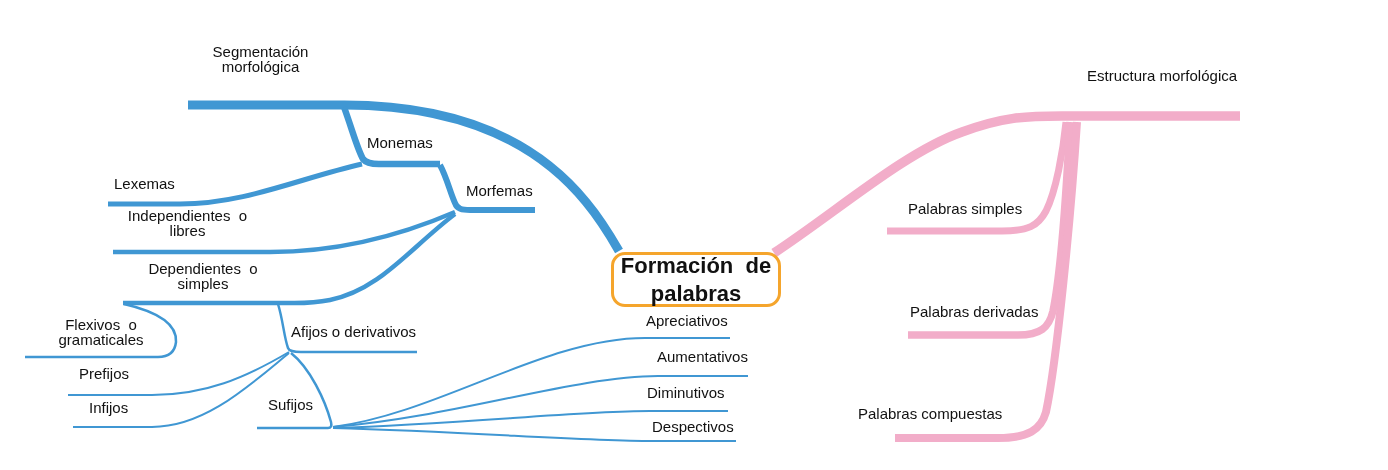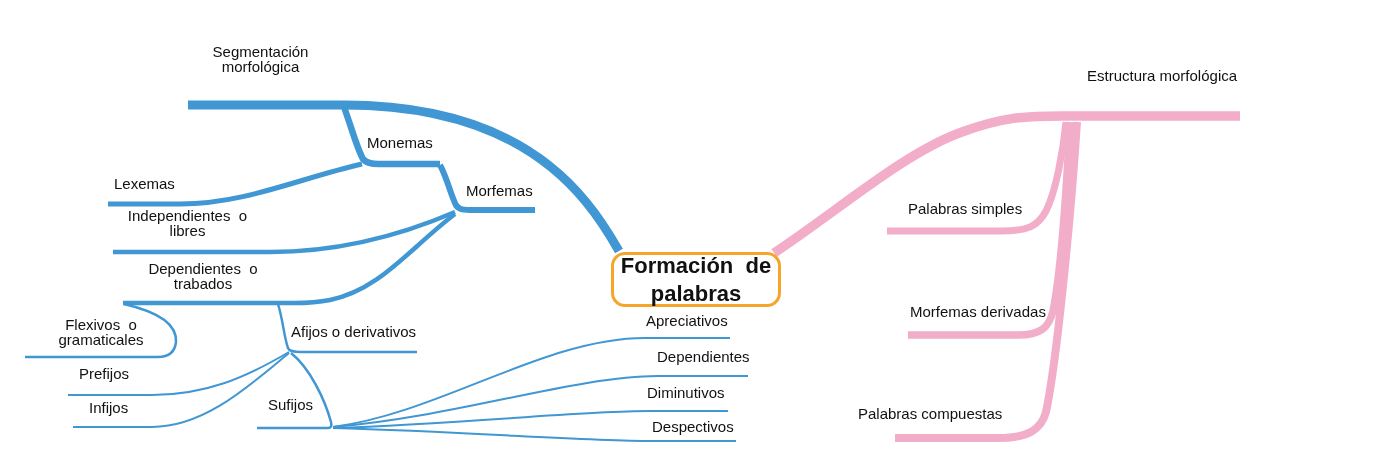--- a/index.html
+++ b/index.html
@@ -93,45 +93,45 @@
   <div class="node-label" style="left:367px; top:135px;">Monemas</div>
 
   <div class="node-label" style="left:114px; top:176px;">Lexemas</div>
 
   <div class="node-label" style="left:466px; top:183px;">Morfemas</div>
 
   <div class="node-label multiline" style="left:110px; top:208px; width:155px;">Independientes  o
 libres</div>
 
   <div class="node-label multiline" style="left:127px; top:261px; width:152px;">Dependientes  o
-trabados</div>
+simples</div>
 
   <div class="node-label multiline" style="left:25px; top:317px; width:152px;">Flexivos  o
 gramaticales</div>
 
   <div class="node-label" style="left:291px; top:324px;">Afijos o derivativos</div>
 
   <div class="node-label" style="left:79px; top:366px;">Prefijos</div>
 
   <div class="node-label" style="left:89px; top:400px;">Infijos</div>
 
   <div class="node-label" style="left:268px; top:397px;">Sufijos</div>
 
   <div class="node-label" style="left:646px; top:313px;">Apreciativos</div>
 
-  <div class="node-label" style="left:657px; top:349px;">Dependientes</div>
+  <div class="node-label" style="left:657px; top:349px;">Aumentativos</div>
 
   <div class="node-label" style="left:647px; top:385px;">Diminutivos</div>
 
   <div class="node-label" style="left:652px; top:419px;">Despectivos</div>
 
   <div class="node-label" style="left:1087px; top:68px;">Estructura morfológica</div>
 
   <div class="node-label" style="left:908px; top:201px;">Palabras simples</div>
 
-  <div class="node-label" style="left:910px; top:304px;">Morfemas derivadas</div>
+  <div class="node-label" style="left:910px; top:304px;">Palabras derivadas</div>
 
   <div class="node-label" style="left:858px; top:406px;">Palabras compuestas</div>
 
   <div class="center-node">Formación  de
 palabras</div>
 
 </div>
 
 </body></html>

